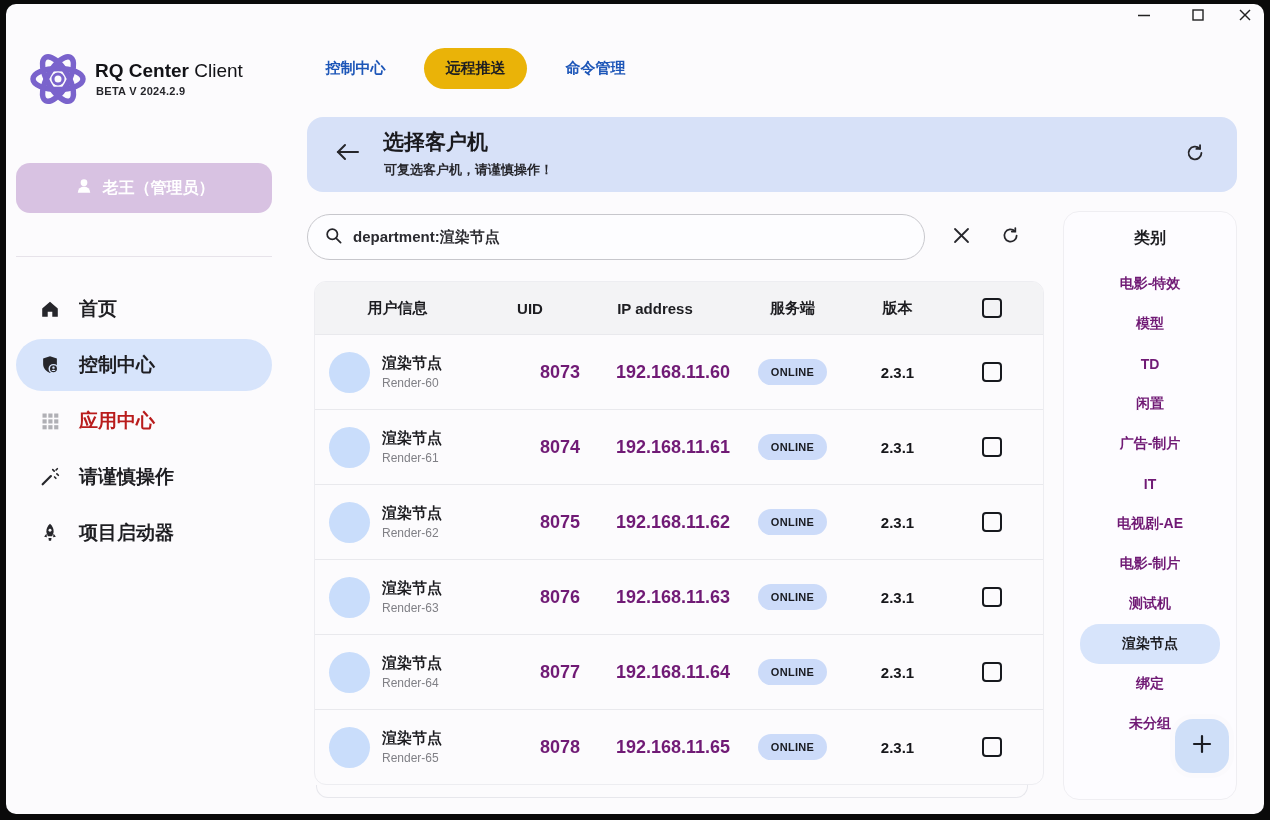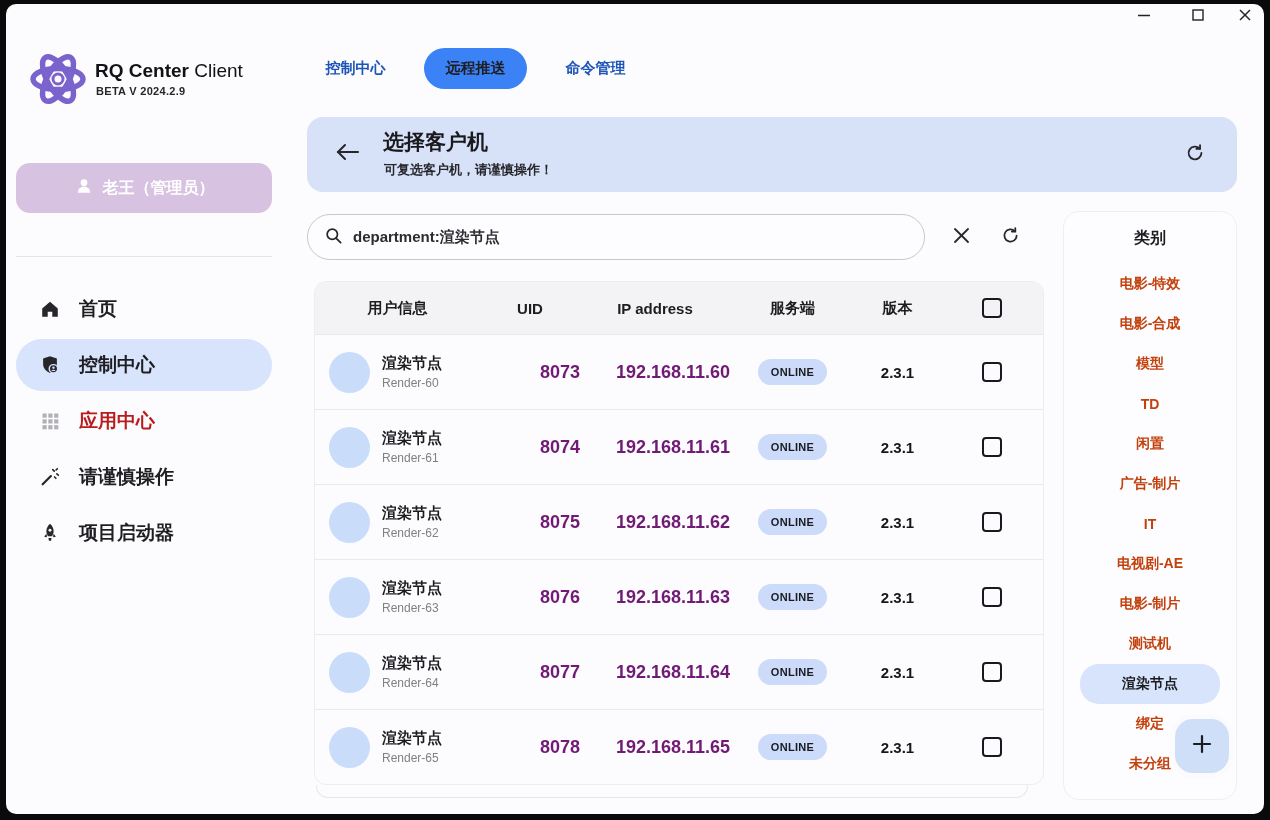--- a/index.html
+++ b/index.html
@@ -45,21 +45,21 @@
   }
   .nav-item.active { background:#d7e4fb; }
   .nav-item.disabled { color:#b91c1c; }
   .nav-icon { width:24px; height:24px; display:flex; align-items:center; justify-content:center; }
 
   
   .tab {
     position:absolute; top:48px; height:41px; display:flex; align-items:center; justify-content:center;
     font-size:15px; font-weight:700; color:#1d56b8; cursor:pointer;
   }
-  .tab.pill { background:#3b82f6; border-radius:21px; color:#1e1e22; }
+  .tab.pill { background:#eab308; border-radius:21px; color:#1e1e22; }
   #tab-0 { left:318px; width:75px; }
   #tab-1 { left:424px; width:103px; }
   #tab-2 { left:558px; width:75px; }
 
   
   .banner { position:absolute; left:307px; top:117px; width:930px; height:75px;
     background:#d7e1f8; border-radius:16px; }
   .back-btn { position:absolute; left:330px; top:138px; width:36px; height:32px;
     display:flex; align-items:center; justify-content:center; cursor:pointer; }
   .banner-title { position:absolute; left:383px; top:128px; font-size:21px; font-weight:800; color:#1a1a1e; }
@@ -106,21 +106,21 @@
     border:1px solid #e7e7ec; border-top:none; border-radius:0 0 12px 12px; }
 
   
   .cat-panel {
     position:absolute; left:1063px; top:211px; width:174px; height:589px;
     background:#fdfcff; border:1px solid #efeef2; border-radius:16px; padding-top:16px;
   }
   .cat-title { text-align:center; font-size:16px; font-weight:800; color:#1c1c20; height:24px; }
   .cat-list { margin-top:12px; }
   .cat-item { height:40px; margin:0 16px; display:flex; align-items:center; justify-content:center;
-    font-size:14px; font-weight:700; color:#c2410c; border-radius:19px; cursor:pointer; }
+    font-size:14px; font-weight:700; color:#701a75; border-radius:19px; cursor:pointer; }
   .cat-item.active { background:#d7e4fb; color:#1c1c20; }
 
   .fab-add {
     position:absolute; left:1175px; top:719px; width:54px; height:54px;
     background:#cfdff8; border-radius:18px; box-shadow:0 0 0 5px #fbfafd;
     display:flex; align-items:center; justify-content:center; cursor:pointer;
   }
 </style>
 </head>
 <body>
@@ -402,21 +402,20 @@
   </div>
 </div>
     </div>
     <div class="table-ghost"></div>
 
     <div class="cat-panel">
       <div class="cat-title">类别</div>
       <div class="cat-list" id="cat-list">
   <div class="cat-item">电影-特效</div>
 
-  <div class="cat-item">电影-合成</div>
 
   <div class="cat-item">模型</div>
 
   <div class="cat-item">TD</div>
 
   <div class="cat-item">闲置</div>
 
   <div class="cat-item">广告-制片</div>
 
   <div class="cat-item">IT</div>

